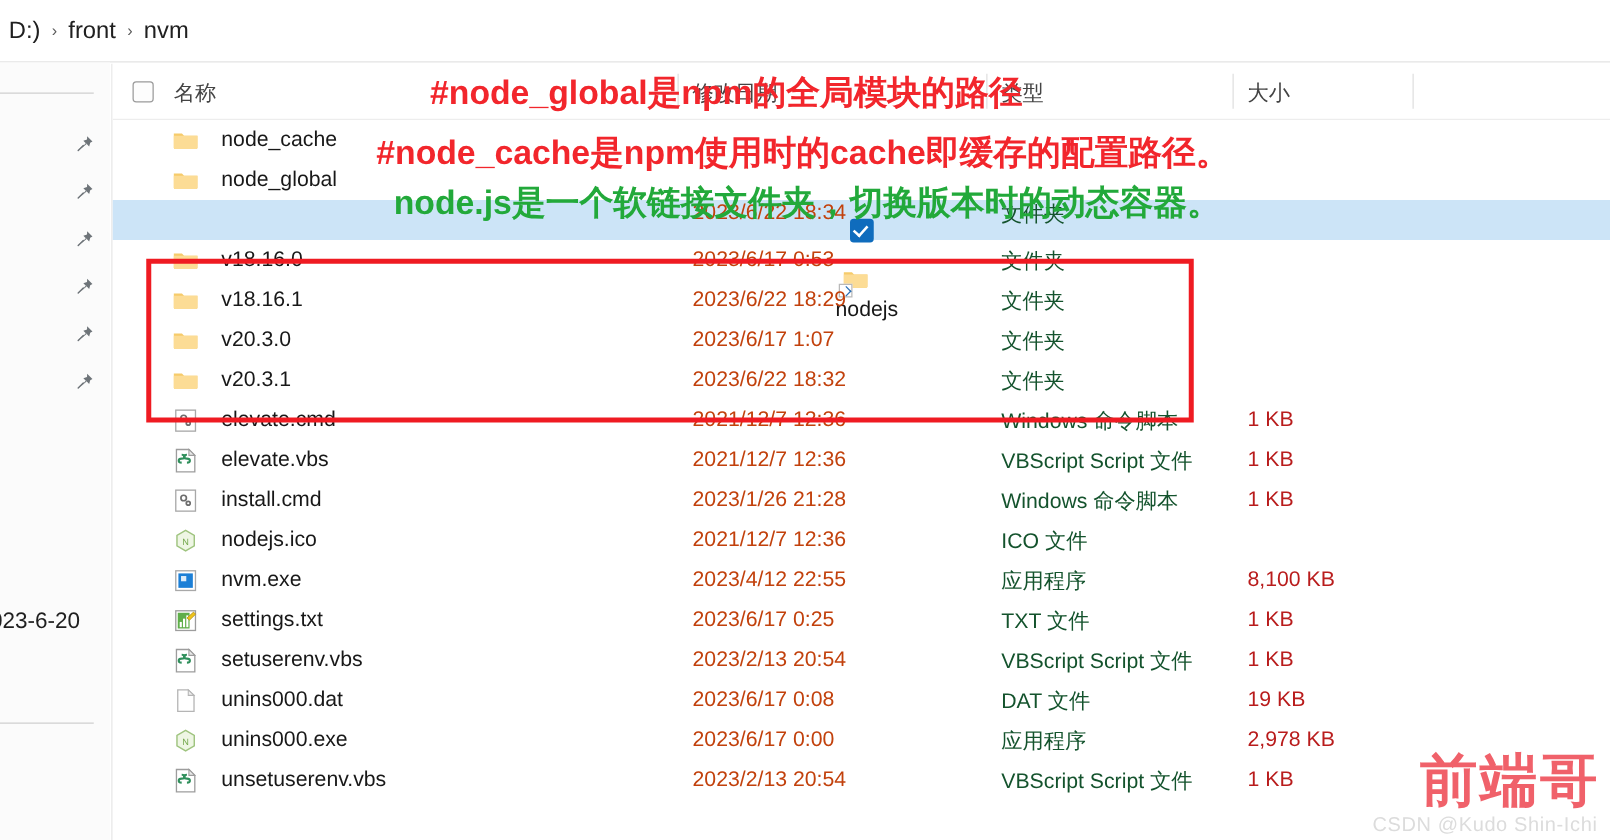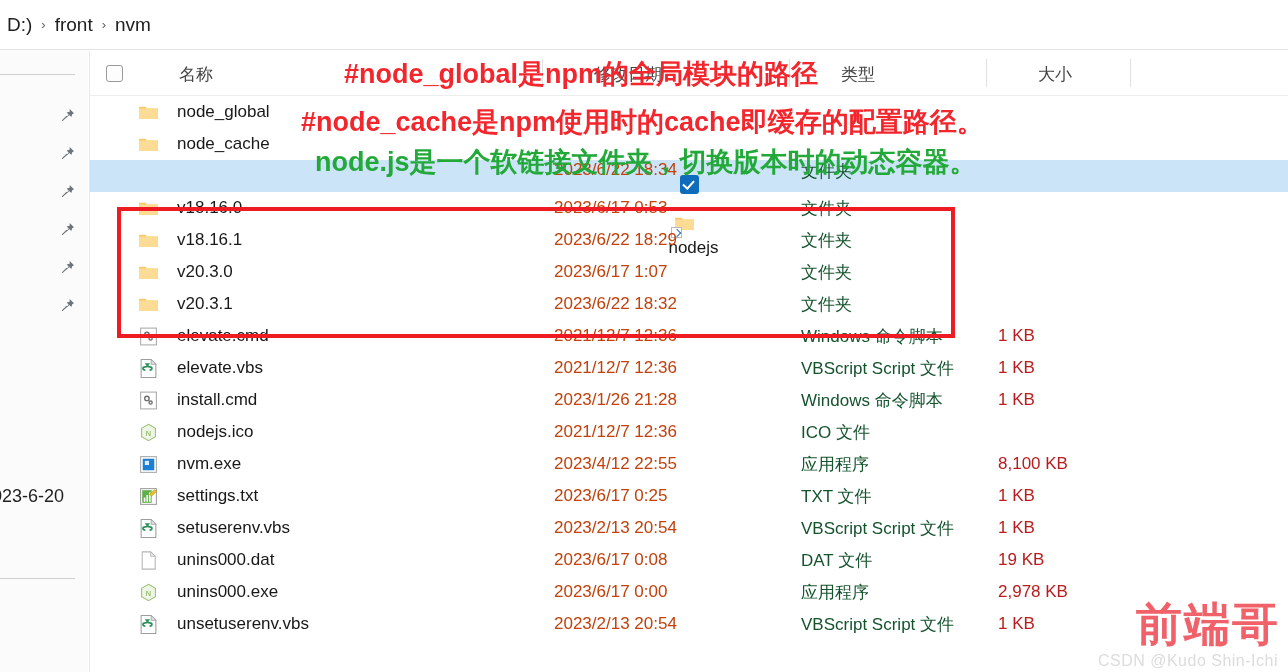--- a/index.html
+++ b/index.html
@@ -118,21 +118,20 @@
     border: 1px solid #9a9a9a;
     border-radius: 3px;
     background: #fdfdfd;
     box-sizing: border-box;
   }
   .hdr-cell {
     font-size: 17px;
     color: #444444;
     position: absolute;
     top: 12px;
-    margin-left: 40px;
   }
   .hdr-name  { left: 49px; }
   .hdr-date  { left: 464px; }
   .hdr-type  { left: 711px; }
   .hdr-size  { left: 908px; }
   .hdr-sep {
     position: absolute;
     top: 8px;
     width: 1px; height: 28px;
     background: #e0e0e0;
@@ -353,34 +352,34 @@
 
   <div class="rows" id="rows-container">
       <div class="row">
         <div class="cell-check"></div>
         <div class="cell-icon">
           <svg class="ico" viewBox="0 0 20 20">
             <path d="M1 4.5h6.2l1.6 1.8H19v9.2a.8.8 0 0 1-.8.8H1.8a.8.8 0 0 1-.8-.8z" fill="#f6cb6a"></path>
             <path d="M1 6.3h18v9.2a.8.8 0 0 1-.8.8H1.8a.8.8 0 0 1-.8-.8z" fill="#fcdc95"></path>
           </svg>
         </div>
-        <div class="cell-name">node_global</div>
+        <div class="cell-name">node_cache</div>
         <div class="cell-date"></div>
         <div class="cell-type"></div>
         <div class="cell-size"></div>
       </div>
       <div class="row">
         <div class="cell-check"></div>
         <div class="cell-icon">
           <svg class="ico" viewBox="0 0 20 20">
             <path d="M1 4.5h6.2l1.6 1.8H19v9.2a.8.8 0 0 1-.8.8H1.8a.8.8 0 0 1-.8-.8z" fill="#f6cb6a"></path>
             <path d="M1 6.3h18v9.2a.8.8 0 0 1-.8.8H1.8a.8.8 0 0 1-.8-.8z" fill="#fcdc95"></path>
           </svg>
         </div>
-        <div class="cell-name">node_cache</div>
+        <div class="cell-name">node_global</div>
         <div class="cell-date"></div>
         <div class="cell-type"></div>
         <div class="cell-size"></div>
       </div>
       <div class="row selected">
         <div class="cell-check">
           <div class="check-on"></div>
         </div>
         <div class="cell-icon">
           <svg class="ico" viewBox="0 0 20 20">

